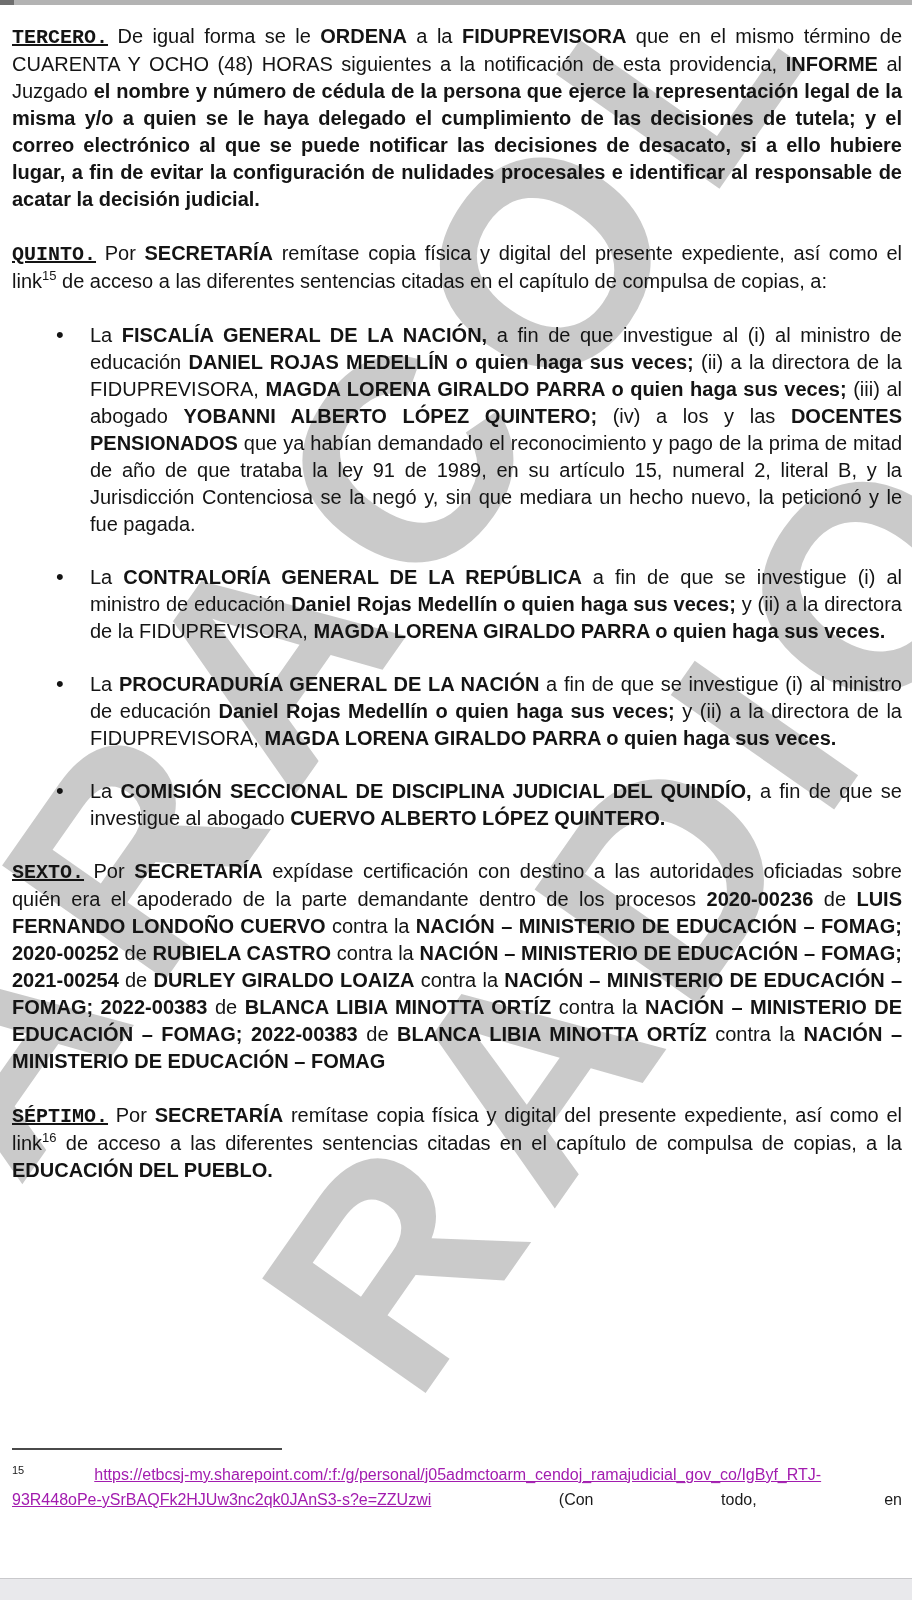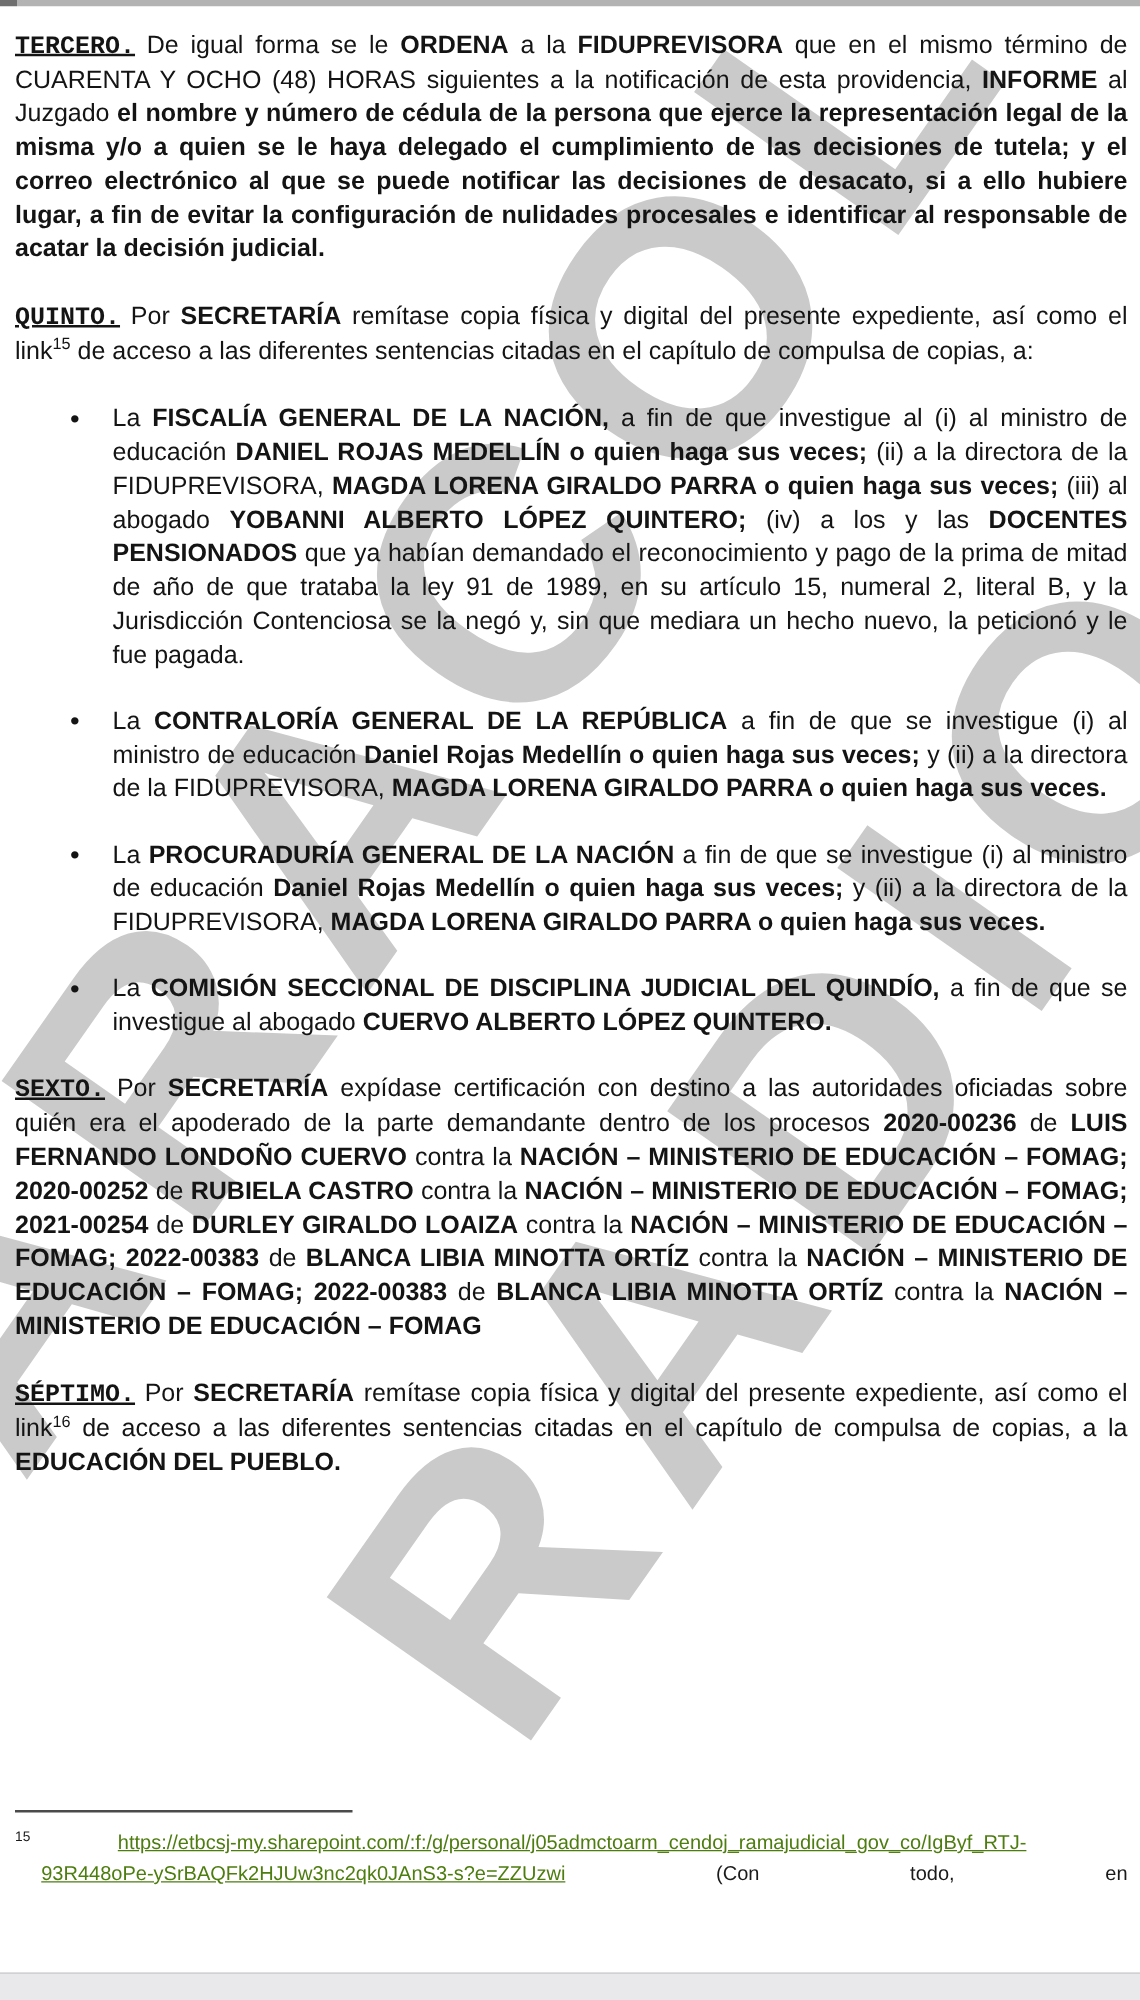--- a/index.html
+++ b/index.html
@@ -26,24 +26,24 @@
   .u{text-decoration:underline;font-family:Liberation Mono, monospace;}
   .supref{font-size:13px;vertical-align:super;line-height:0;}
   ul.blist{list-style:none;margin:10px 0 26px;padding:0;}
   ul.blist li{position:relative;padding-left:78px;margin:0 0 26px;}
   ul.blist li::before{content:"•";position:absolute;left:44px;top:-1px;font-size:22px;}
   
   .footnotes{position:absolute;left:12px;right:10px;top:1448px;z-index:2;
              font-size:16px;line-height:25px;text-align:justify;color:#1a1a1a;}
   .fn-rule{width:270px;border-top:2px solid #4a4a4a;margin-bottom:12px;}
   .fnsup{font-size:11px;vertical-align:super;line-height:0;}
-  a.lnk{color:#4d7c0f;text-decoration:underline;cursor:pointer;}
+  a.lnk{color:#a21caf;text-decoration:underline;cursor:pointer;}
   .fn-line1{white-space:nowrap;overflow:hidden;}
   .fn-line1 a{margin-left:70px;}
-  .fn-line2{display:flex;justify-content:space-between;align-items:baseline;margin-left:21px;}
+  .fn-line2{display:flex;justify-content:space-between;align-items:baseline;}
 </style>
 </head>
 <body>
 
 <div class="page">
 
   <div class="top-edge"></div>
 
   <div class="watermark" aria-hidden="true">
     <div>CARACOL</div>

